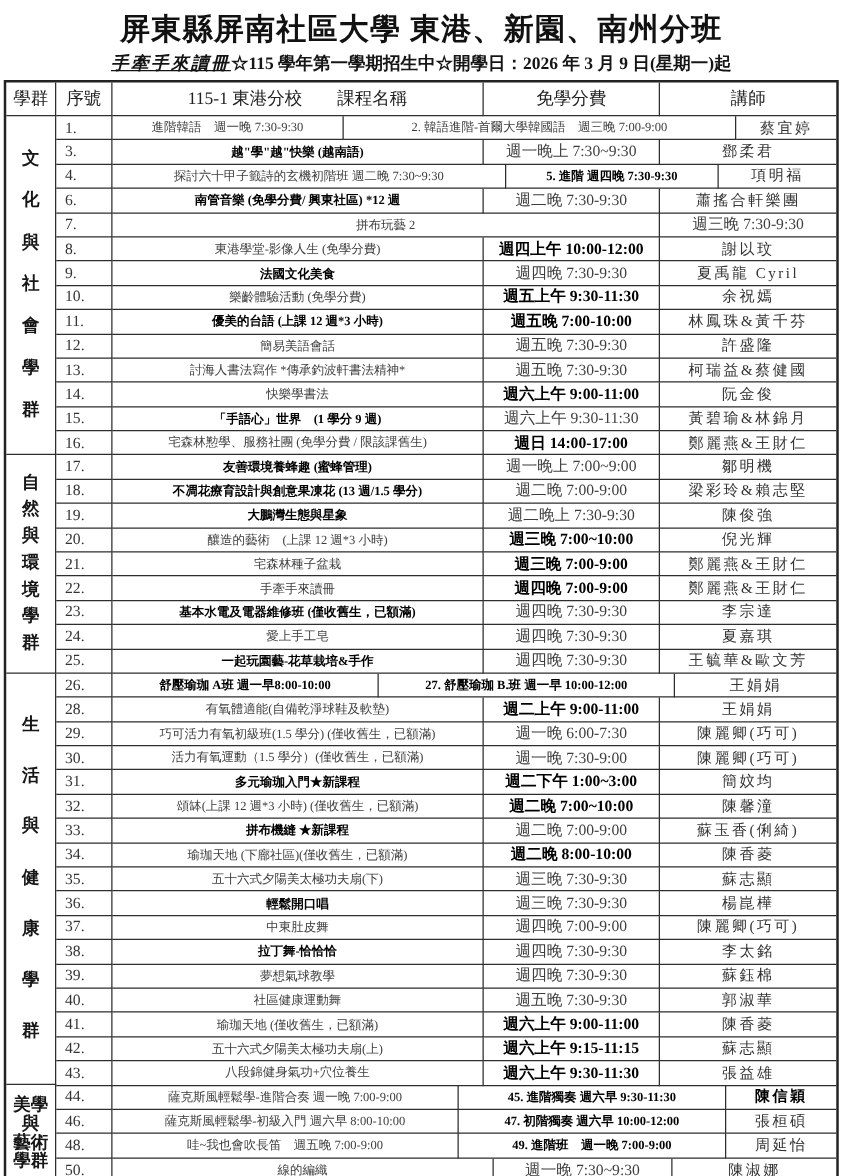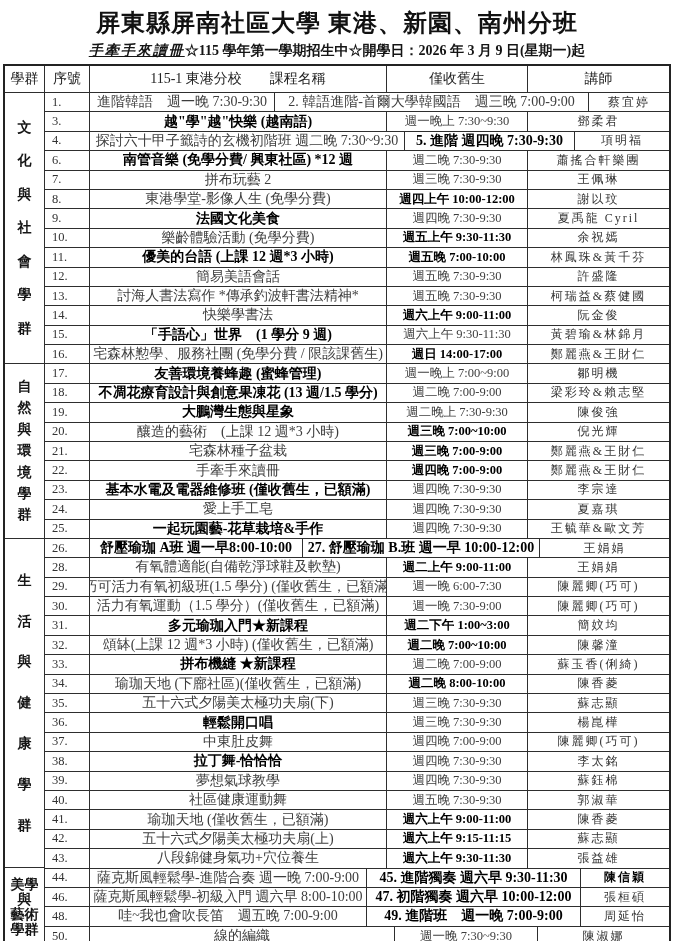--- a/index.html
+++ b/index.html
@@ -43,42 +43,42 @@
     display:flex;flex-direction:column;align-items:center;justify-content:space-evenly;
     font-size:14px;font-weight:700;color:#161616;padding:8px 0;
   }
   .glchar{line-height:1;}
   .rows{flex:1;display:flex;flex-direction:column;min-width:0;}
   .row{flex:1;display:flex;min-height:0;}
   .row .cell:last-child{border-right:none;}
   .tbody .group-row:last-child .group-label{border-bottom:none;}
   .tbody .group-row:last-child .rows .row:last-child .cell{border-bottom:none;}
   .num{width:45px;flex:none;justify-content:flex-start;padding-left:7px;font-size:12.5px;color:#333;}
-  .course{font-size:14px;color:#3d3d3d;}
+  .course{font-size:10px;color:#3d3d3d;}
   .date{width:141px;flex:none;font-size:12.5px;color:#3d3d3d;}
   .teacher{width:141px;flex:none;font-size:12px;letter-spacing:2px;color:#333;}
   .split-left{flex:none;}
   .split-right{flex:1;}
   .bold{font-weight:700;color:#000;}
 </style>
 </head>
 <body>
 
 <div class="page">
   <div class="title">屏東縣屏南社區大學 東港、新園、南州分班</div>
   <div class="subtitle">
     <span class="script">手牽手來讀冊</span><span>☆115 學年第一學期招生中☆開學日：2026 年 3 月 9 日(星期一)起</span>
   </div>
 
   <div class="tbl">
     <div class="hdr">
       <div class="cell w-group">學群</div>
       <div class="cell w-num">序號</div>
       <div class="cell w-course">115-1 東港分校　　課程名稱</div>
-      <div class="cell w-date">僅收舊生</div>
+      <div class="cell w-date">免學分費</div>
       <div class="cell w-teacher">講師</div>
     </div>
     <div class="tbody">
         <div class="group-row" style="flex-grow: 14;">
           <div class="group-label">
             <div class="glchar">文</div>
             <div class="glchar">化</div>
             <div class="glchar">與</div>
             <div class="glchar">社</div>
             <div class="glchar">會</div>
@@ -107,21 +107,20 @@
             <div class="row">
               <div class="cell num">6.</div>
               <div class="cell course bold" style="flex: 1 1 0%;">南管音樂 (免學分費/ 興東社區) *12 週</div>
               <div class="cell date">週二晚 7:30-9:30</div>
               <div class="cell teacher">蕭搖合軒樂團</div>
             </div>
             <div class="row">
               <div class="cell num">7.</div>
               <div class="cell course" style="flex: 1 1 0%;">拼布玩藝 2</div>
               <div class="cell date">週三晚 7:30-9:30</div>
-              <div class="cell teacher">王佩琳</div>
             </div>
             <div class="row">
               <div class="cell num">8.</div>
               <div class="cell course" style="flex: 1 1 0%;">東港學堂-影像人生 (免學分費)</div>
               <div class="cell date bold">週四上午 10:00-12:00</div>
               <div class="cell teacher">謝以玟</div>
             </div>
             <div class="row">
               <div class="cell num">9.</div>
               <div class="cell course bold" style="flex: 1 1 0%;">法國文化美食</div>

